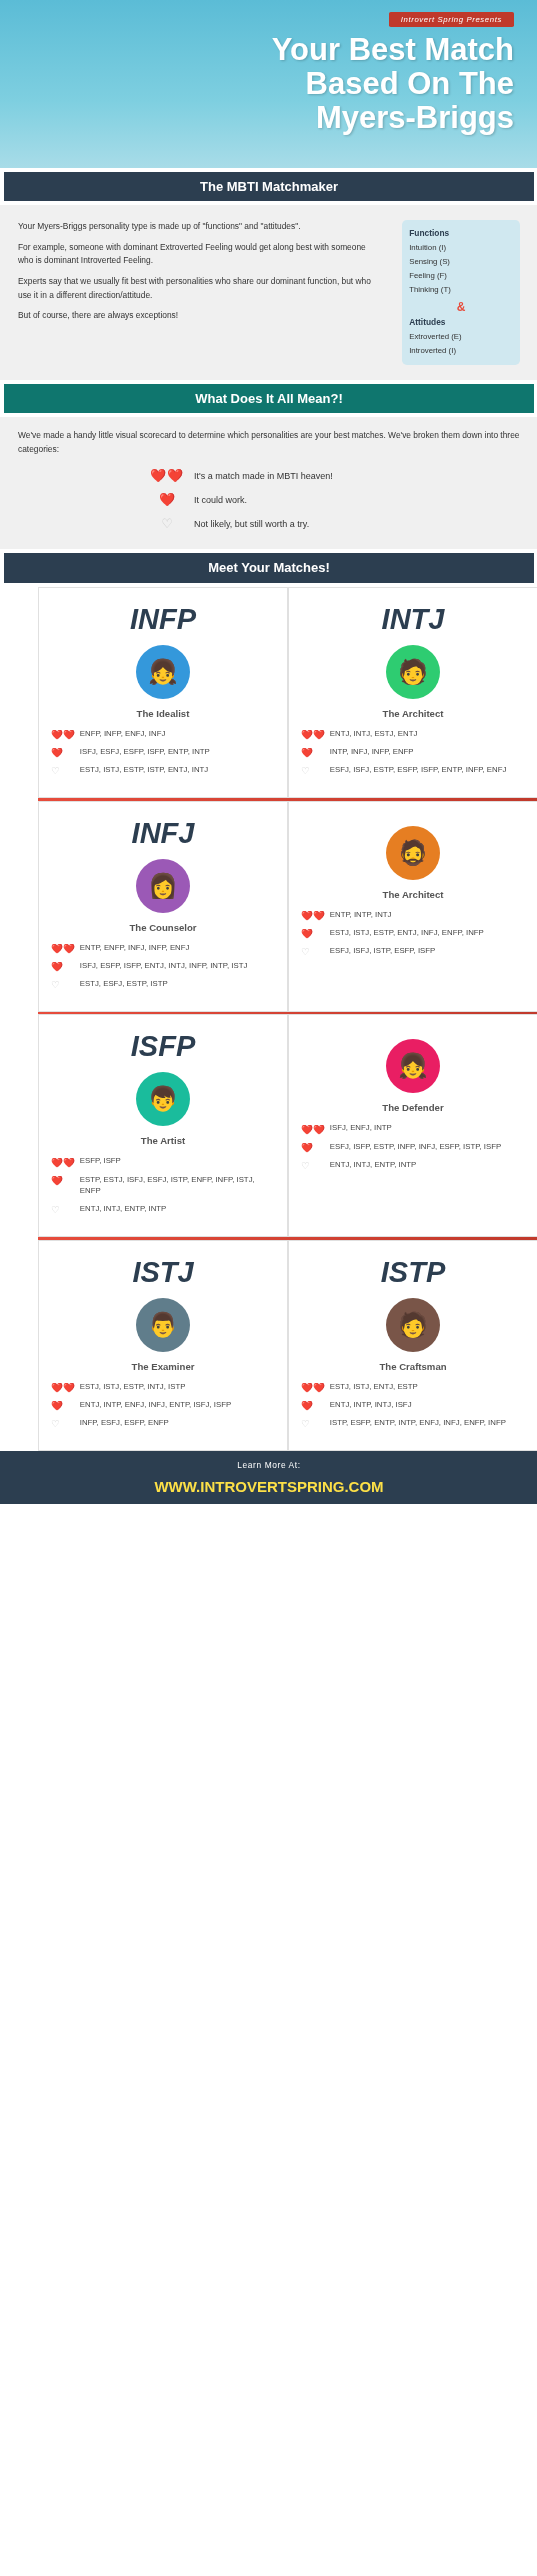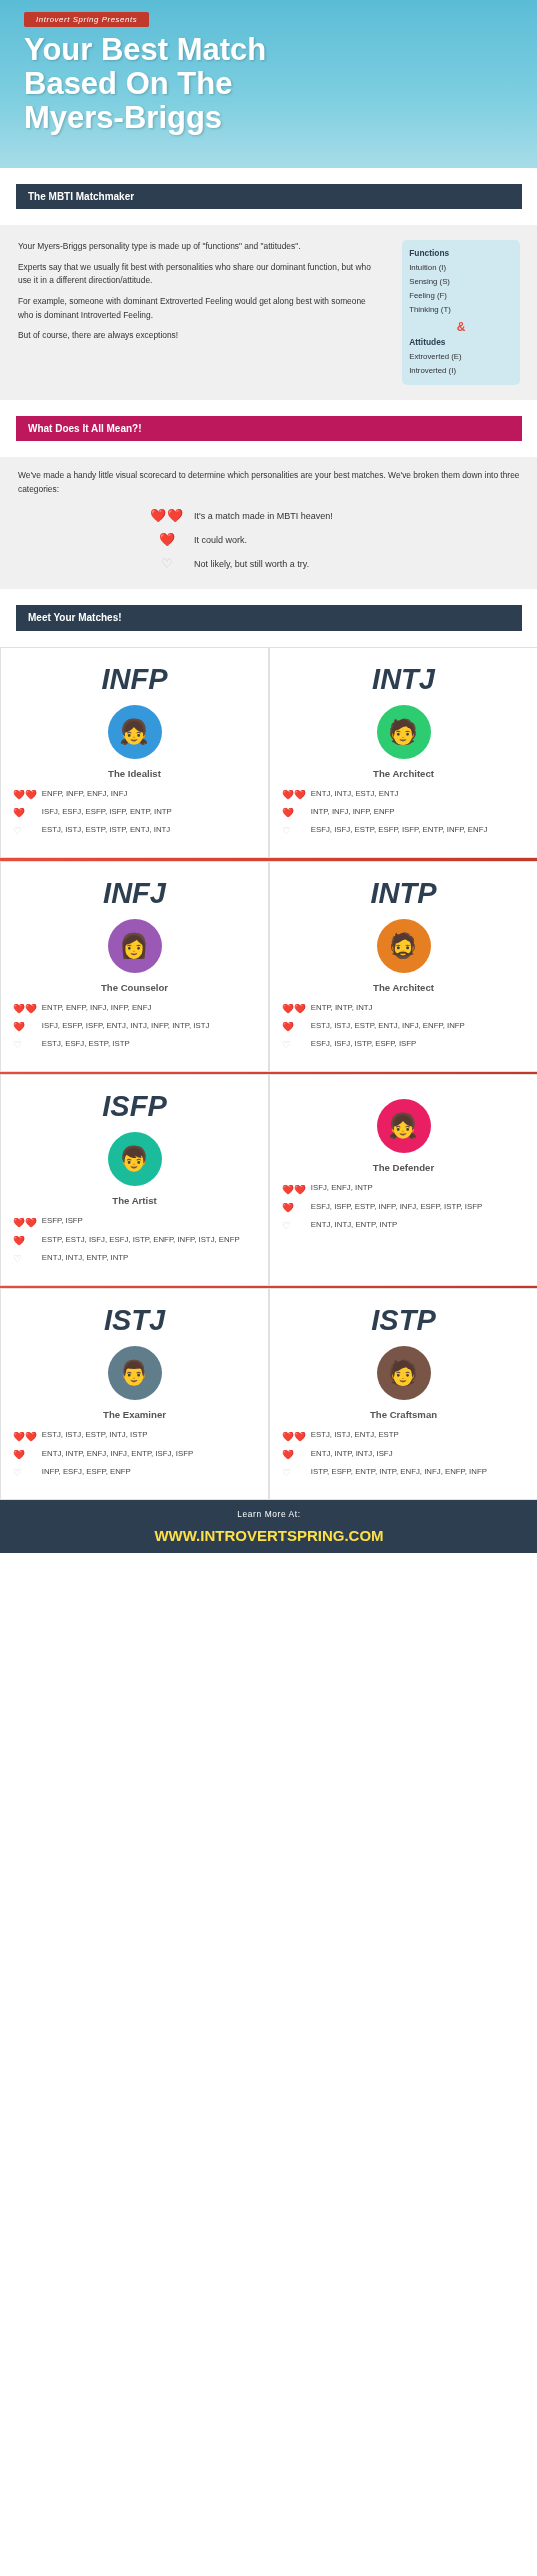--- a/index.html
+++ b/index.html
@@ -7,21 +7,21 @@
       width: 538px;
       font-family: Arial, sans-serif;
       background: #fff;
       overflow-x: hidden;
     }
 
     
     .header-section {
       background: linear-gradient(180deg, #5bbcd6 0%, #7ecfe0 60%, #a8dce8 100%);
       padding: 12px 24px 18px;
-      text-align: left;
+      text-align: right;
       position: relative;
       min-height: 168px;
     }
     .header-banner {
       background: #c0392b;
       color: white;
       font-size: 7.8px;
       letter-spacing: 0.6px;
       padding: 3px 12px;
       display: inline-block;
@@ -35,28 +35,28 @@
       color: white;
       line-height: 1.1;
       text-shadow: 1.2px 1.2px 2.4px rgba(0,0,0,0.2);
       margin-bottom: 3px;
     }
 
     
     .section-header {
       background: #2c3e50;
       color: white;
-      text-align: left;
+      text-align: center;
       padding: 7.2px 12px;
-      font-size: 10px;
+      font-size: 13px;
       font-weight: bold;
-      margin: 16px;
+      margin: 4px;
     }
     .section-header.teal {
-      background: #be185d;
+      background: #0f766e;
     }
     .section-header.dark {
       background: #2c3e50;
     }
 
     
     .matchmaker-section {
       background: #f0f0f0;
       padding: 15px 18px;
     }
@@ -230,20 +230,21 @@
     .char-intj { background: #2ecc71; }
     .char-infj { background: #9b59b6; }
     .char-intp { background: #e67e22; }
     .char-isfp { background: #1abc9c; }
     .char-isfj { background: #e91e63; }
     .char-istj { background: #607d8b; }
     .char-istp { background: #795548; }
 
     .card-section-bg {
       background: #701a75;
+      margin-left: 38px;
     }
   </style>
 </head>
 <body>
 
 <div class="header-section">
   <div class="header-banner">Introvert Spring Presents</div>
   <div class="header-title">
     <div>Your Best Match</div>
     <div>Based On The</div>
@@ -251,22 +252,22 @@
   </div>
 </div>
 
 <div class="section-header dark">
   <span>The MBTI Matchmaker</span>
 </div>
 <div class="matchmaker-section">
   <div class="matchmaker-content">
     <div class="matchmaker-text">
       <p>Your Myers-Briggs personality type is made up of "functions" and "attitudes".</p>
+      <p>For example, someone with dominant Extroverted Feeling would get along best with someone who is dominant Introverted Feeling.</p>
       <p>Experts say that we usually fit best with personalities who share our dominant function, but who use it in a different direction/attitude.</p>
-      <p>For example, someone with dominant Extroverted Feeling would get along best with someone who is dominant Introverted Feeling.</p>
       <p>But of course, there are always exceptions!</p>
     </div>
     <div class="matchmaker-sidebar">
       <div class="sidebar-title">Functions</div>
       <div class="item">Intuition (I)</div>
       <div class="item">Sensing (S)</div>
       <div class="item">Feeling (F)</div>
       <div class="item">Thinking (T)</div>
       <div class="ampersand">&amp;</div>
       <div class="sidebar-title">Attitudes</div>
@@ -364,21 +365,20 @@
         <div class="match-hearts heart-red">❤️</div>
         <div class="match-types">ISFJ, ESFP, ISFP, ENTJ, INTJ, INFP, INTP, ISTJ</div>
       </div>
       <div class="match-row">
         <div class="match-hearts heart-outline">♡</div>
         <div class="match-types">ESTJ, ESFJ, ESTP, ISTP</div>
       </div>
     </div>
 
     <div class="personality-card">
-      <div class="personality-type">INTP</div>
       <div class="personality-avatar">
         <div class="avatar-circle char-intp">🧔</div>
       </div>
       <div class="personality-name">The Architect</div>
       <div class="match-row">
         <div class="match-hearts heart-red">❤️❤️</div>
         <div class="match-types">ENTP, INTP, INTJ</div>
       </div>
       <div class="match-row">
         <div class="match-hearts heart-red">❤️</div>

